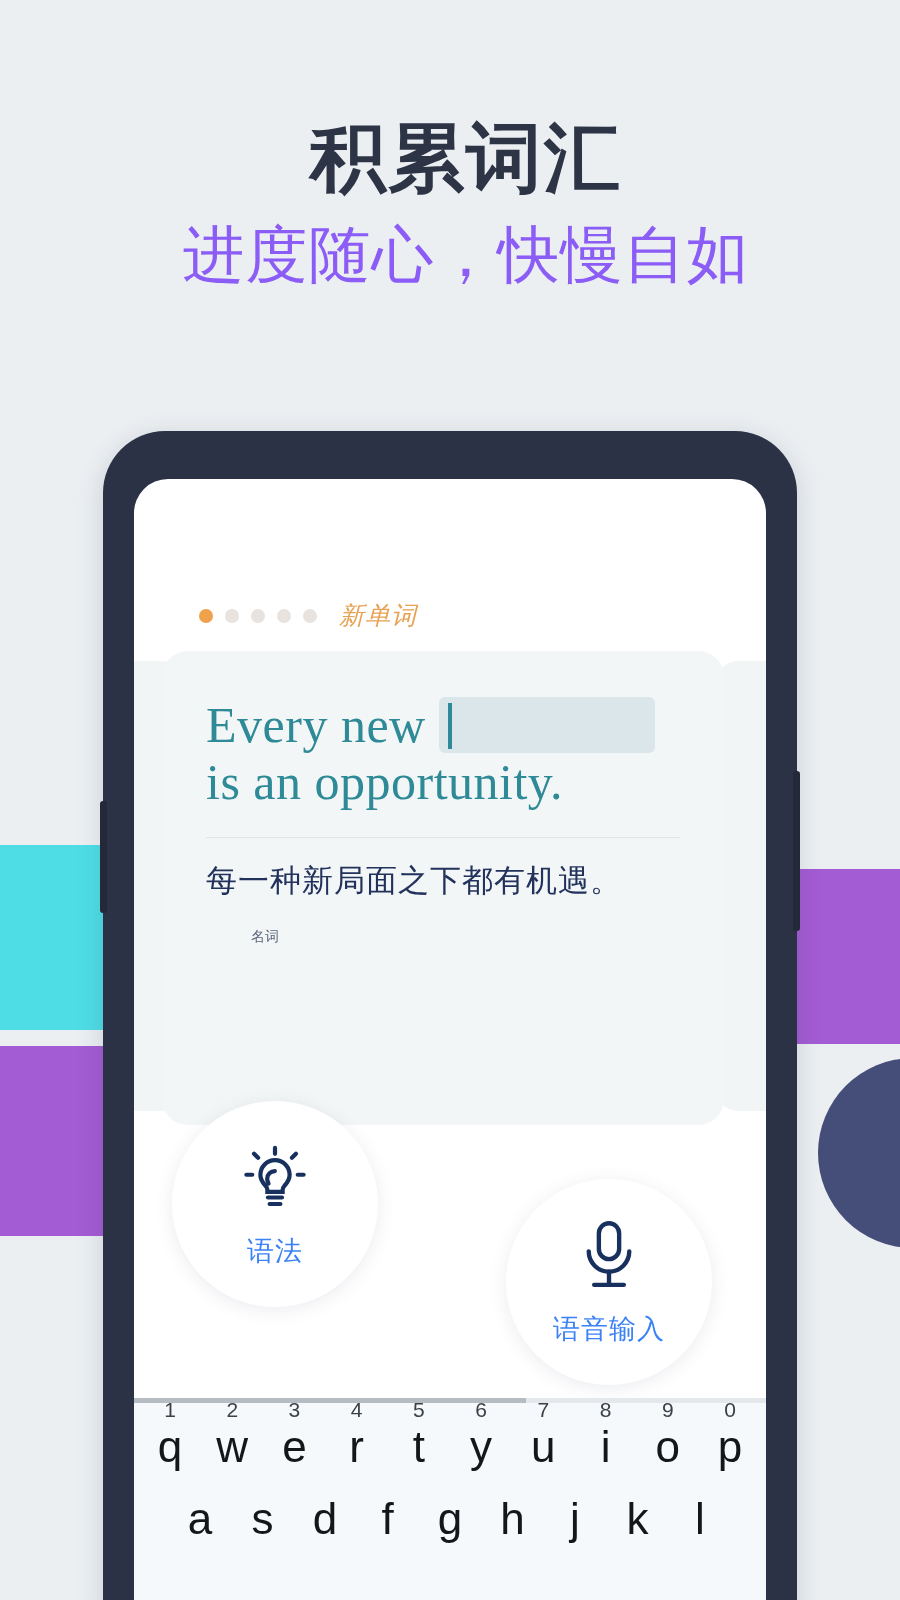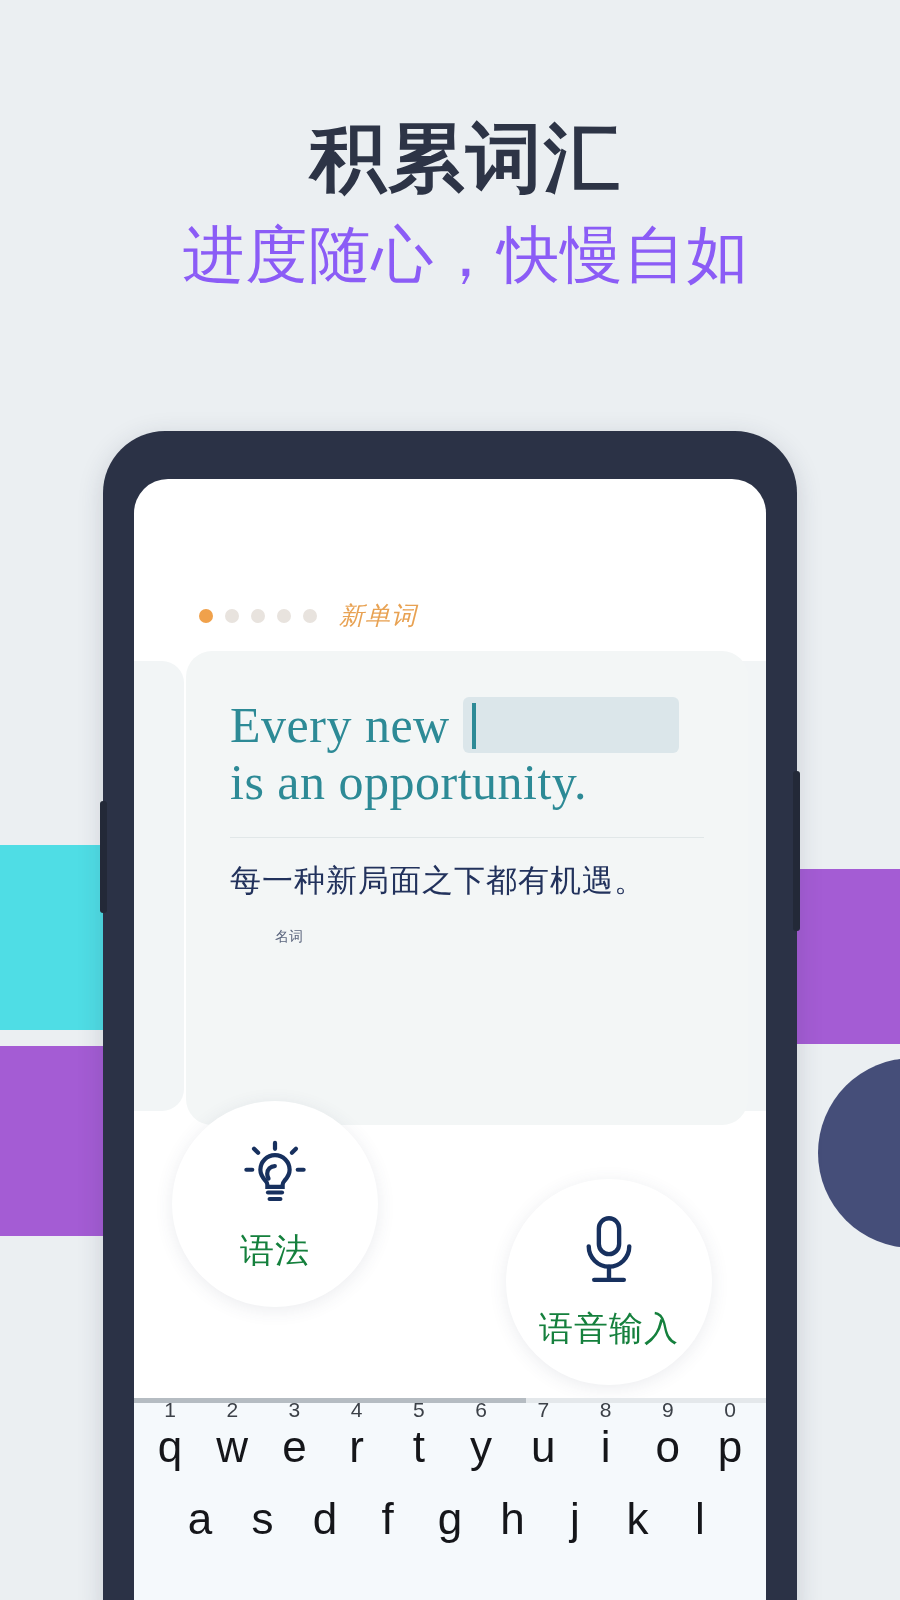--- a/index.html
+++ b/index.html
@@ -148,21 +148,21 @@
     width: 120px;
     height: 450px;
     background: #f2f5f6;
     border-radius: 22px;
   }
   .card-peek.left { left: -70px; }
   .card-peek.right { right: -70px; }
 
   .card {
     position: absolute;
-    left: 52px;
+    left: 28px;
     top: 172px;
     width: 562px;
     height: 474px;
     background: #f3f6f6;
     border-radius: 26px;
     box-sizing: border-box;
     padding: 46px 44px 0 44px;
   }
   .sentence {
     font-family: "Liberation Serif", "DejaVu Serif", serif;
@@ -224,22 +224,22 @@
     height: 206px;
   }
   .fab-voice {
     left: 372px;
     top: 700px;
     width: 206px;
     height: 206px;
   }
   .fab-label {
     margin-top: 16px;
-    font-size: 34px;
-    color: #15803d;
+    font-size: 27px;
+    color: #3b82f6;
     letter-spacing: 1px;
   }
   .fab svg { display: block; }
 
   
   .kb-toolbar {
     position: absolute;
     left: 0;
     bottom: 262px;
     width: 632px;

